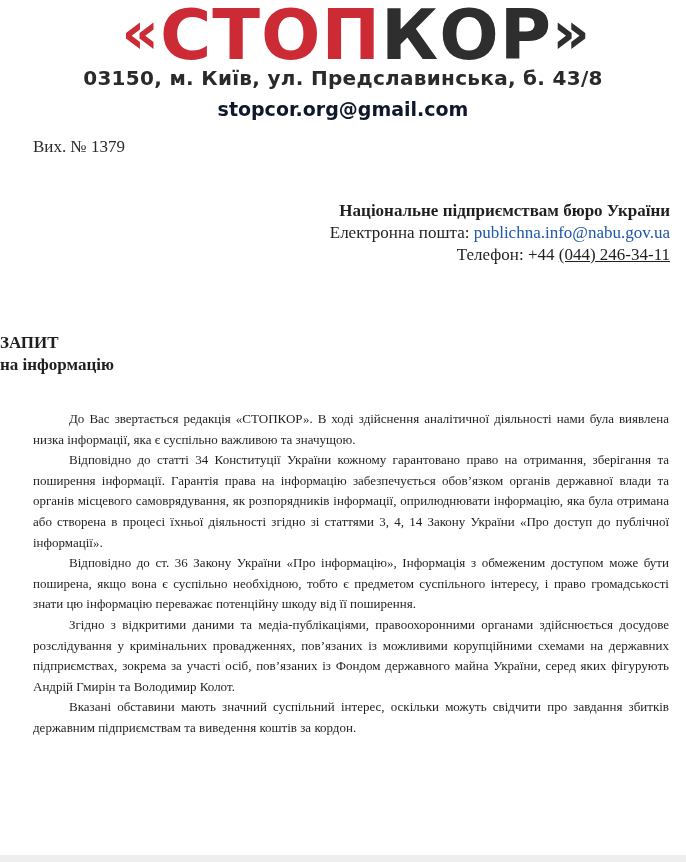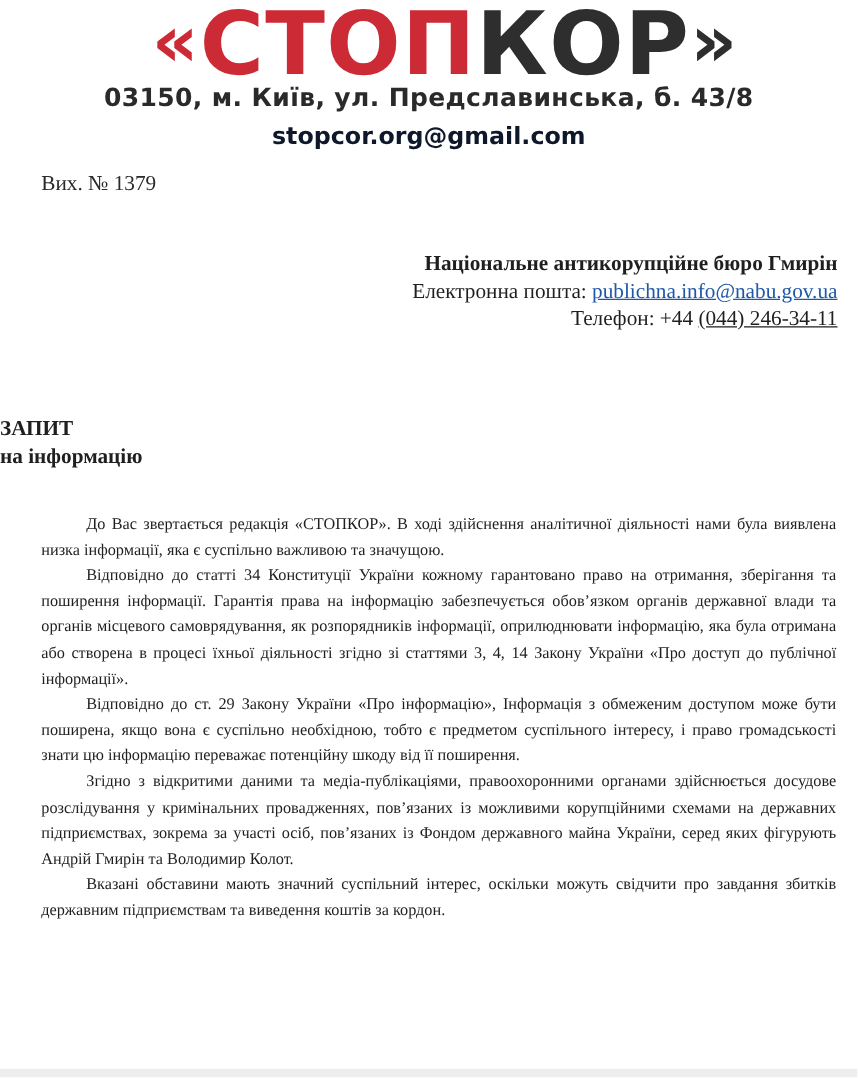--- a/index.html
+++ b/index.html
@@ -25,21 +25,21 @@
       color: #2a2a2a; letter-spacing: 0.3px; white-space: nowrap;
     }
     .email-hdr {
       position: absolute; left: 0; width: 686px; top: 98px; text-align: center;
       font-family: "DejaVu Sans", sans-serif; font-weight: bold; font-size: 19px;
       color: #0f172a; white-space: nowrap;
     }
     .outnum { position: absolute; left: 33px; top: 136px; font-size: 17px; line-height: 21px; color: #2a2a2a; }
     .recipient { position: absolute; right: 16px; top: 200px; text-align: right; font-size: 17px; line-height: 22px; color: #1f1f1f; }
     .recipient .org { font-weight: bold; }
-    .recipient a { color: #1f57a8; text-decoration: underline; }
+    .recipient a { color: #1f57a8; }
     .recipient .phone-num { text-decoration: underline; }
     .title-block { position: absolute; left: 0; width: 686px; top: 332px; text-align: left; font-weight: bold; font-size: 17px; line-height: 22px; color: #1f1f1f; }
     .body {
       position: absolute; left: 33px; top: 409px; width: 636px;
       font-size: 13px; line-height: 20.6px; text-align: justify; color: #1f1f1f;
     }
     .body p { margin: 0; text-indent: 36px; }
     .body p.last-link { text-indent: 0; white-space: nowrap; text-align: left; }
     .body p.last-link a { color: #1f57a8; text-decoration: none; margin-left: 30px; }
     .bottom-bar { position: absolute; left: 0; top: 855px; width: 686px; height: 7px; background: #eeeeee; }
@@ -53,31 +53,31 @@
   </div>
   <div class="addr">03150, м. Київ, ул. Предславинська, б. 43/8</div>
   <div class="email-hdr">stopcor.org@gmail.com</div>
 </div>
 
 <div class="outnum">
   <div>Вих. № 1379</div>
 </div>
 
 <div class="recipient">
-  <div class="org">Національне  антикорупційне бюро Гмирін</div>
+  <div class="org">Національне  підприємствам бюро України</div>
   <div><span>Електронна пошта: </span><a>publichna.info@nabu.gov.ua</a></div>
   <div><span>Телефон:  +44 </span><span class="phone-num">(044) 246-34-11</span></div>
 </div>
 
 <div class="title-block">
   <div>ЗАПИТ</div>
   <div>на інформацію</div>
 </div>
 
 <div class="body">
   <p>До Вас звертається  редакція «СТОПКОР». В ході  здійснення аналітичної діяльності нами була виявлена низка інформації, яка є суспільно важливою та значущою.</p>
   <p>Відповідно до статті 34 Конституції України кожному гарантовано право на отримання, зберігання та поширення інформації. Гарантія права на інформацію забезпечується обов’язком органів державної влади та органів місцевого самоврядування, як розпорядників інформації, оприлюднювати інформацію, яка була отримана або створена в процесі їхньої діяльності згідно зі статтями 3, 4, 14 Закону України «Про доступ до публічної інформації».</p>
-  <p>Відповідно до ст. 29 Закону України «Про інформацію», Інформація з обмеженим доступом може бути поширена, якщо вона є суспільно необхідною, тобто є предметом суспільного інтересу, і право громадськості знати цю інформацію переважає потенційну шкоду від її поширення.</p>
+  <p>Відповідно до ст. 36 Закону України «Про інформацію», Інформація з обмеженим доступом може бути поширена, якщо вона є суспільно необхідною, тобто є предметом суспільного інтересу, і право громадськості знати цю інформацію переважає потенційну шкоду від її поширення.</p>
   <p>Згідно з відкритими даними та медіа-публікаціями, правоохоронними органами здійснюється досудове розслідування у кримінальних провадженнях, пов’язаних із можливими корупційними схемами на державних підприємствах, зокрема за участі осіб, пов’язаних із Фондом державного майна України, серед яких фігурують Андрій Гмирін та Володимир Колот.</p>
   <p>Вказані обставини мають значний суспільний інтерес, оскільки можуть свідчити про завдання збитків державним підприємствам та виведення коштів за кордон.</p>
 </div>
 
 <div class="bottom-bar"></div>
 
 </body></html>

